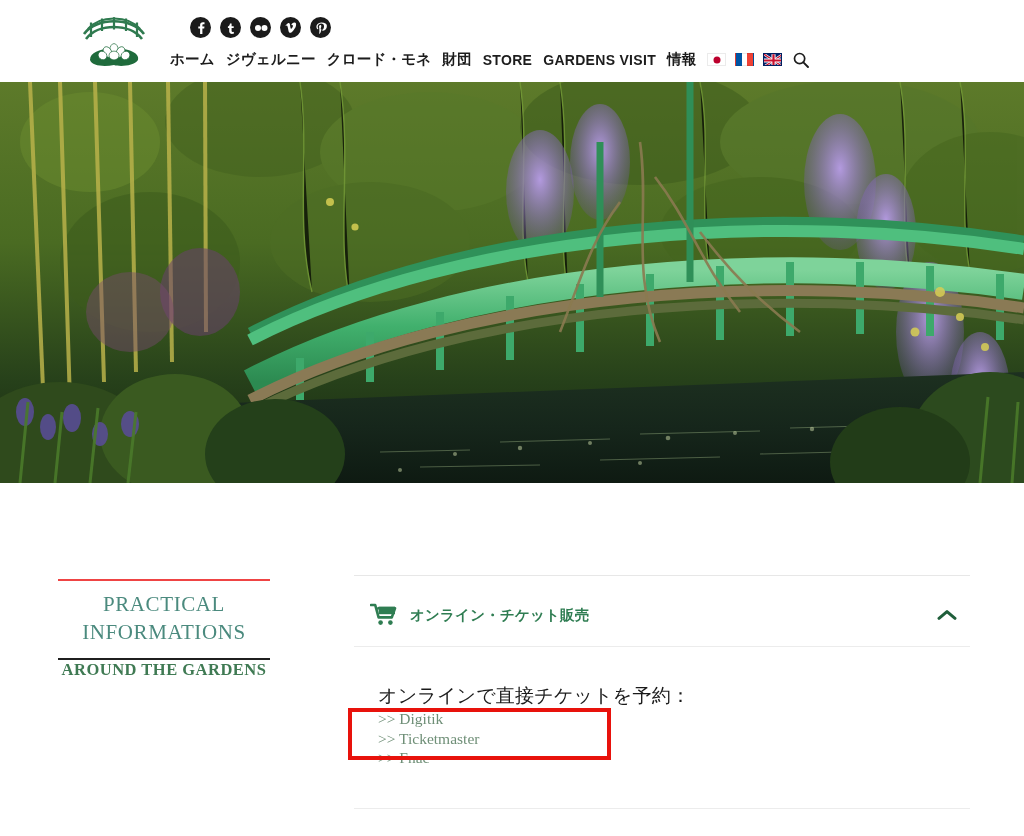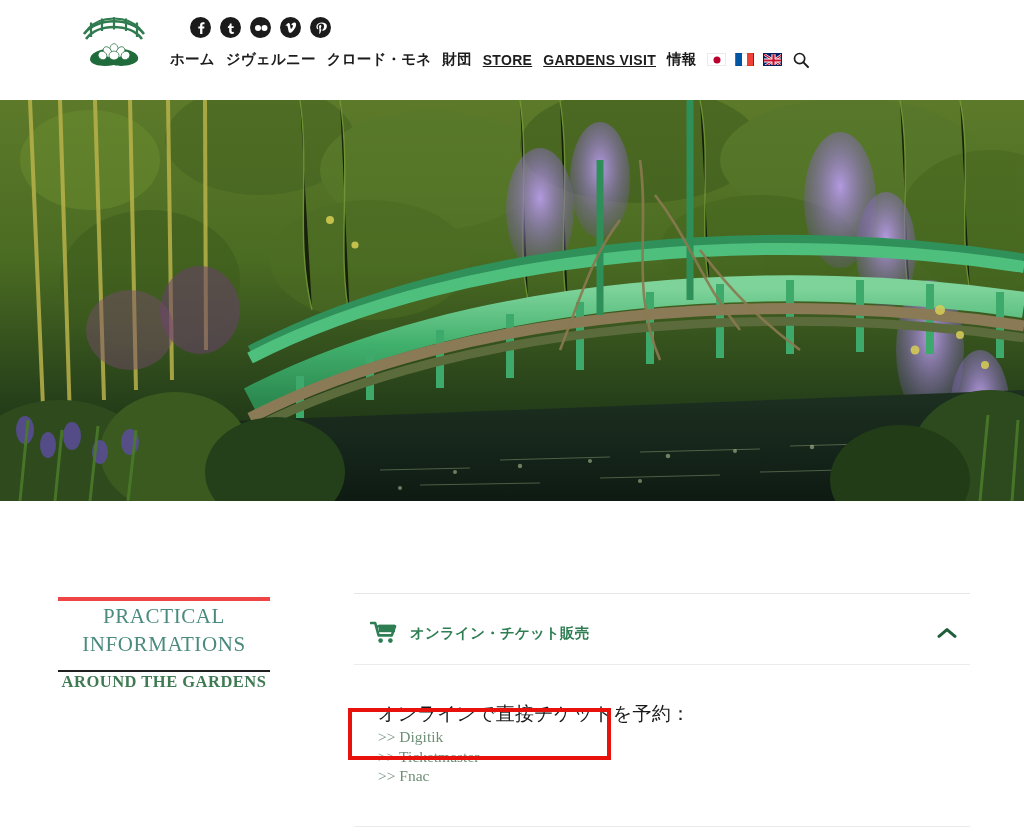--- a/index.html
+++ b/index.html
@@ -8,21 +8,21 @@
     width: 1024px; height: 836px;
     background: #ffffff;
     font-family: "Liberation Sans", sans-serif;
     overflow: hidden;
   }
   .page { position: relative; width: 1024px; height: 836px; background:#fff; }
 
   
   .header {
     position: relative;
-    width: 1024px; height: 100px;
+    width: 1024px; height: 82px;
     background: #ffffff;
   }
   .logo-wrap {
     position: absolute; left: 76px; top: 8px;
     width: 76px; height: 64px;
   }
   .logo-svg { display:block; width: 76px; height: 64px; }
 
   .social-row {
     position: absolute; left: 190px; top: 17px;
@@ -49,21 +49,20 @@
     letter-spacing: 0.2px;
     white-space: nowrap;
     margin-right: 11px;
     cursor: pointer;
     font-family: "DejaVu Sans", "Liberation Sans", sans-serif;
   }
   .nav-item.latin {
     font-family: "Liberation Sans", sans-serif;
     font-size: 14px;
     letter-spacing: 0.3px;
-    text-decoration: underline;
   }
   .flag { width: 19px; height: 13px; margin-right: 9px; display:inline-block;
           position: relative; cursor: pointer; overflow: hidden;
           border: 1px solid rgba(0,0,0,0.08); }
   .flag-jp { background:#ffffff; }
   .flag-jp::after{
     content:""; position:absolute; left:50%; top:50%;
     width:7px; height:7px; border-radius:50%; background:#bc002d;
     transform: translate(-50%,-50%);
   }
@@ -92,23 +91,23 @@
   }
 
   
   .sidebar {
     position: absolute;
     left: 24px; top: 96px;
     width: 280px;
     text-align: center;
   }
   .side-title-box {
-    border-top: 4px solid #ef4444;
+    border-top: 2px solid #ef4444;
     border-bottom: 2px solid #1f1f1f;
-    padding: 2px 0 12px 0;
+    padding: 10px 0 12px 0;
     margin: 0 34px;
   }
   .side-title {
     font-family: "Liberation Serif", serif;
     font-size: 21px;
     color: #4b8a7e;
     letter-spacing: 0.6px;
     line-height: 1.32;
     font-weight: 400;
   }

